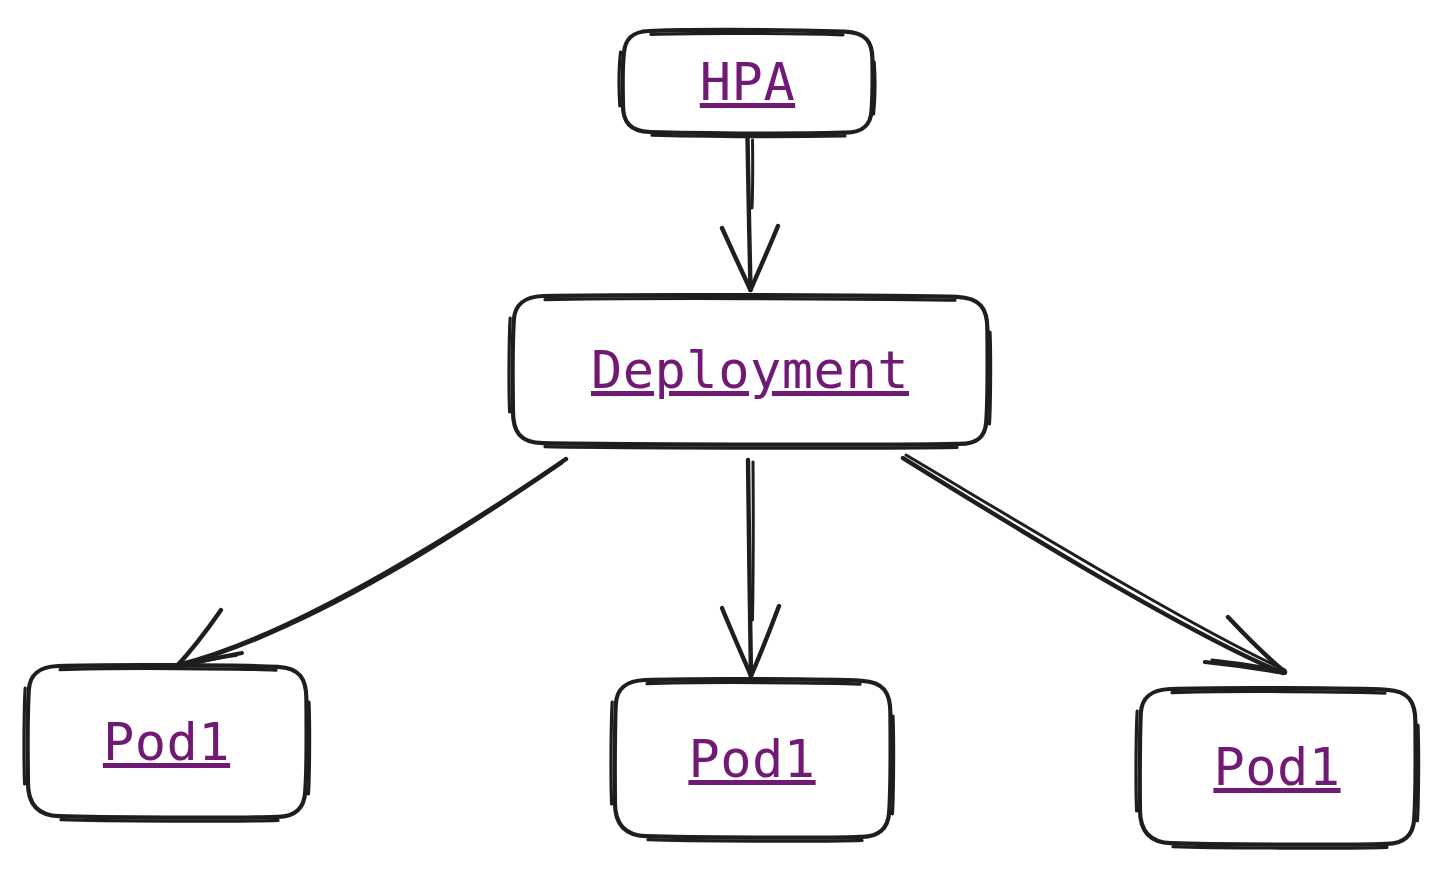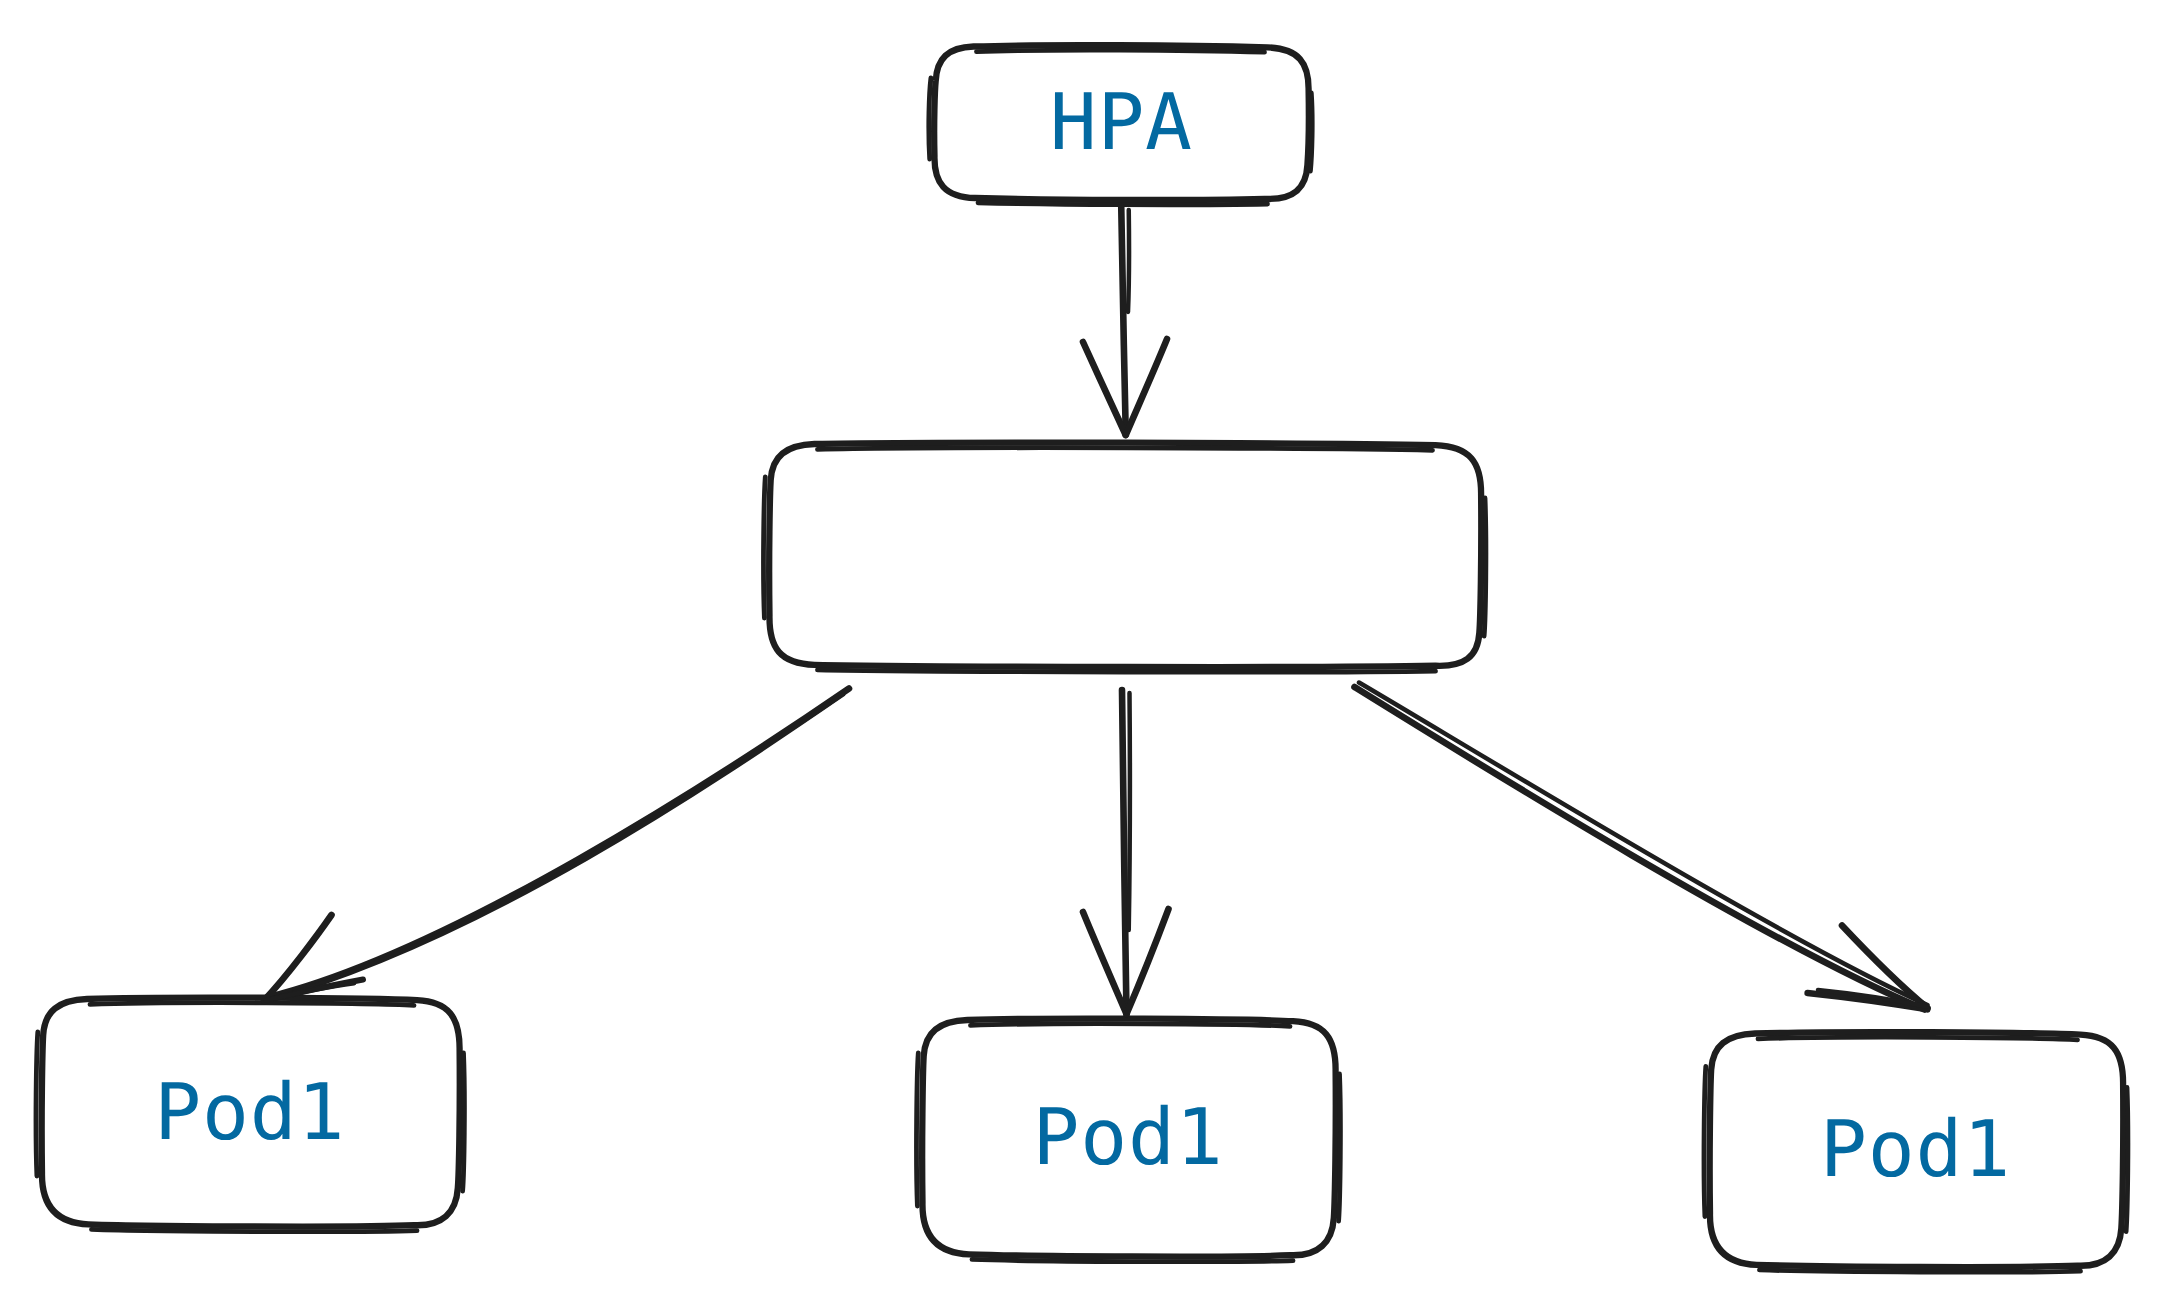--- a/index.html
+++ b/index.html
@@ -25,26 +25,27 @@
     top: 0;
     left: 0;
     width: 1444px;
     height: 874px;
   }
   .node-label {
     position: absolute;
     display: flex;
     align-items: center;
     justify-content: center;
-    color: #0369a1;
+    color: #701a75;
     font-family: "DejaVu Sans Mono", "Liberation Mono", monospace;
     font-weight: 400;
     letter-spacing: 0.5px;
     white-space: nowrap;
     user-select: none;
+    text-decoration: underline;
   }
   .label-hpa   { left: 622px; top: 30px;  width: 251px; height: 103px; font-size: 52px; }
   .label-deploy{ left: 512px; top: 295px; width: 476px; height: 149px; font-size: 52px; }
   .label-pod-a { left: 26px;   top: 665px; width: 281px; height: 153px; font-size: 52px; }
   .label-pod-b { left: 613px;  top: 679px; width: 278px; height: 159px; font-size: 52px; }
   .label-pod-c { left: 1138px; top: 688px; width: 278px; height: 157px; font-size: 52px; }
 </style>
 </head>
 <body>
 
@@ -192,20 +193,21 @@
         <path stroke-width="4.4" d="M 1228 617 C 1243 633, 1268 658, 1285 672"></path>
         <path stroke-width="4.2" d="M 1205 662 C 1224 664, 1256 668, 1285 673"></path>
         <path stroke-width="3.0" d="M 1212 660 C 1232 662, 1260 666, 1284 671"></path>
       </g>
 
     </g>
   </svg>
 
   <div class="node-label label-hpa">HPA</div>
 
+  <div class="node-label label-deploy">Deployment</div>
 
   <div class="node-label label-pod-a">Pod1</div>
 
   <div class="node-label label-pod-b">Pod1</div>
 
   <div class="node-label label-pod-c">Pod1</div>
 
 </div>
 
 </body></html>

